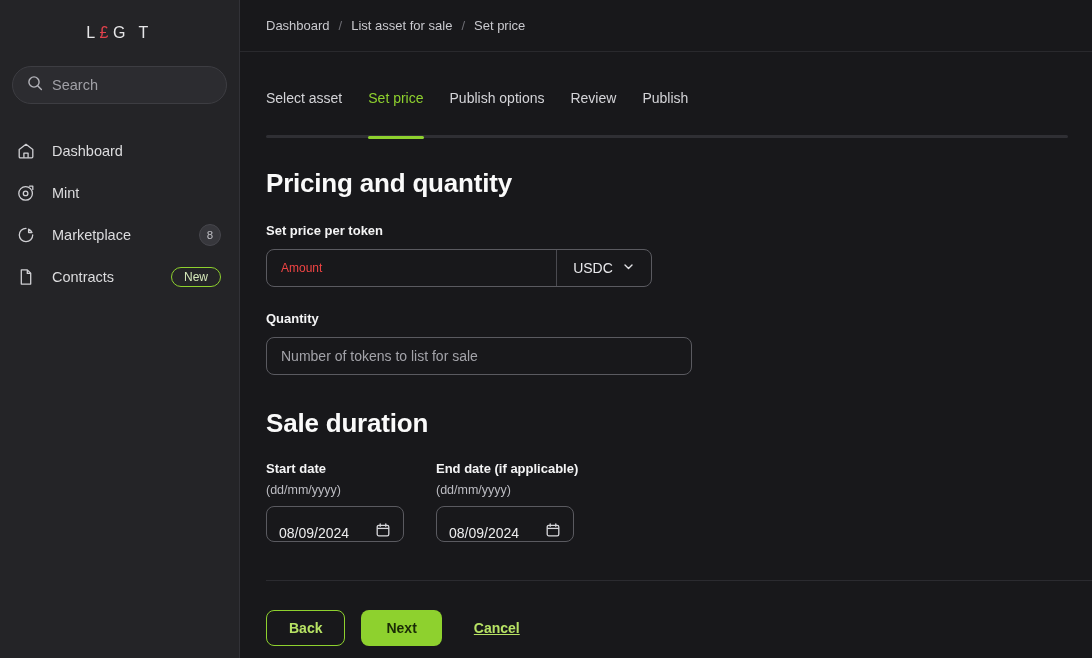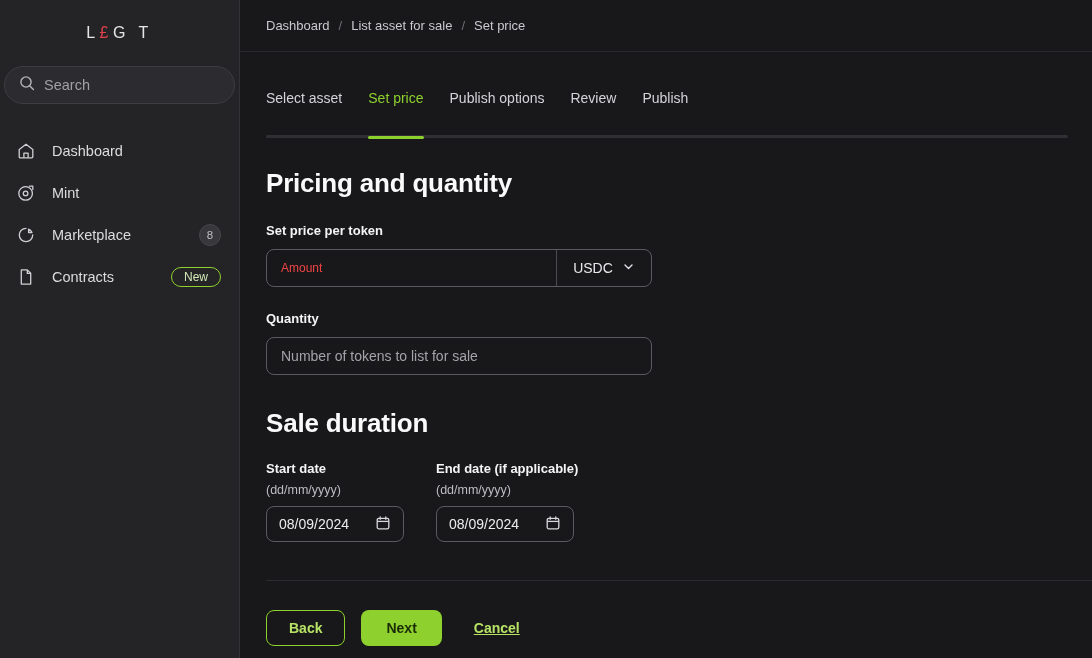--- a/index.html
+++ b/index.html
@@ -19,21 +19,21 @@
     flex: 0 0 240px;
     position: relative;
   }
   .logo {
     height: 66px; display: flex; align-items: center; justify-content: center;
     letter-spacing: 4.5px; font-size: 16px; font-weight: 400;
   }
   .logo .c-w { color: #e6e6e8; }
   .logo .c-r { color: #e0414b; }
 
-  .search-wrap { padding: 0 4px; text-align: center; }
+  .search-wrap { padding: 0 12px; text-align: center; }
   .search-box {
     height: 38px; border: 1px solid #3d3d42; border-radius: 19px;
     background: #2c2c30; display: flex; align-items: center; gap: 9px;
     padding: 0 14px;
   }
   .search-box .ph { color: #a0a0a6; font-size: 14.5px; }
 
   .nav { margin-top: 26px; }
   .nav-item {
     height: 42px; display: flex; align-items: center; gap: 16px;
@@ -102,34 +102,34 @@
     flex: 1; display: flex; align-items: center; padding: 0 14px;
     color: #ef4444; font-size: 12px;
     border-right: 1px solid #4a4a50;
   }
   .currency-select {
     width: 94px; display: flex; align-items: center; justify-content: center;
     gap: 9px; color: #e9e9ec; font-size: 14px; cursor: pointer;
   }
 
   .qty-field {
-    margin-top: 11px; width: 386px; height: 38px;
+    margin-top: 11px; width: 426px; height: 38px;
     border: 1px solid #5a5a60; border-radius: 8px;
     display: flex; align-items: center; padding: 0 14px;
     color: #a3a3a9; font-size: 14px;
   }
 
   .wrap-quantity { margin-top: 24px; }
 
   .dates { display: flex; gap: 32px; margin-top: 22px; }
   .date-col { width: 138px; }
   .date-input {
     margin-top: 9px; height: 36px; width: 138px;
     border: 1px solid #5a5a60; border-radius: 8px;
-    display: flex; align-items: center; padding: 0 12px;
+    display: flex; align-items: flex-end; padding: 0 12px;
     color: #ececee; font-size: 14px; cursor: pointer;
   }
   .date-input .val { flex: 1; }
 
   .divider {
     margin: 38px 0 0 0; width: 1042px; height: 1px; background: #2b2b30;
   }
 
   .actions { display: flex; align-items: center; gap: 16px; margin-top: 29px; }
   .btn-back {

